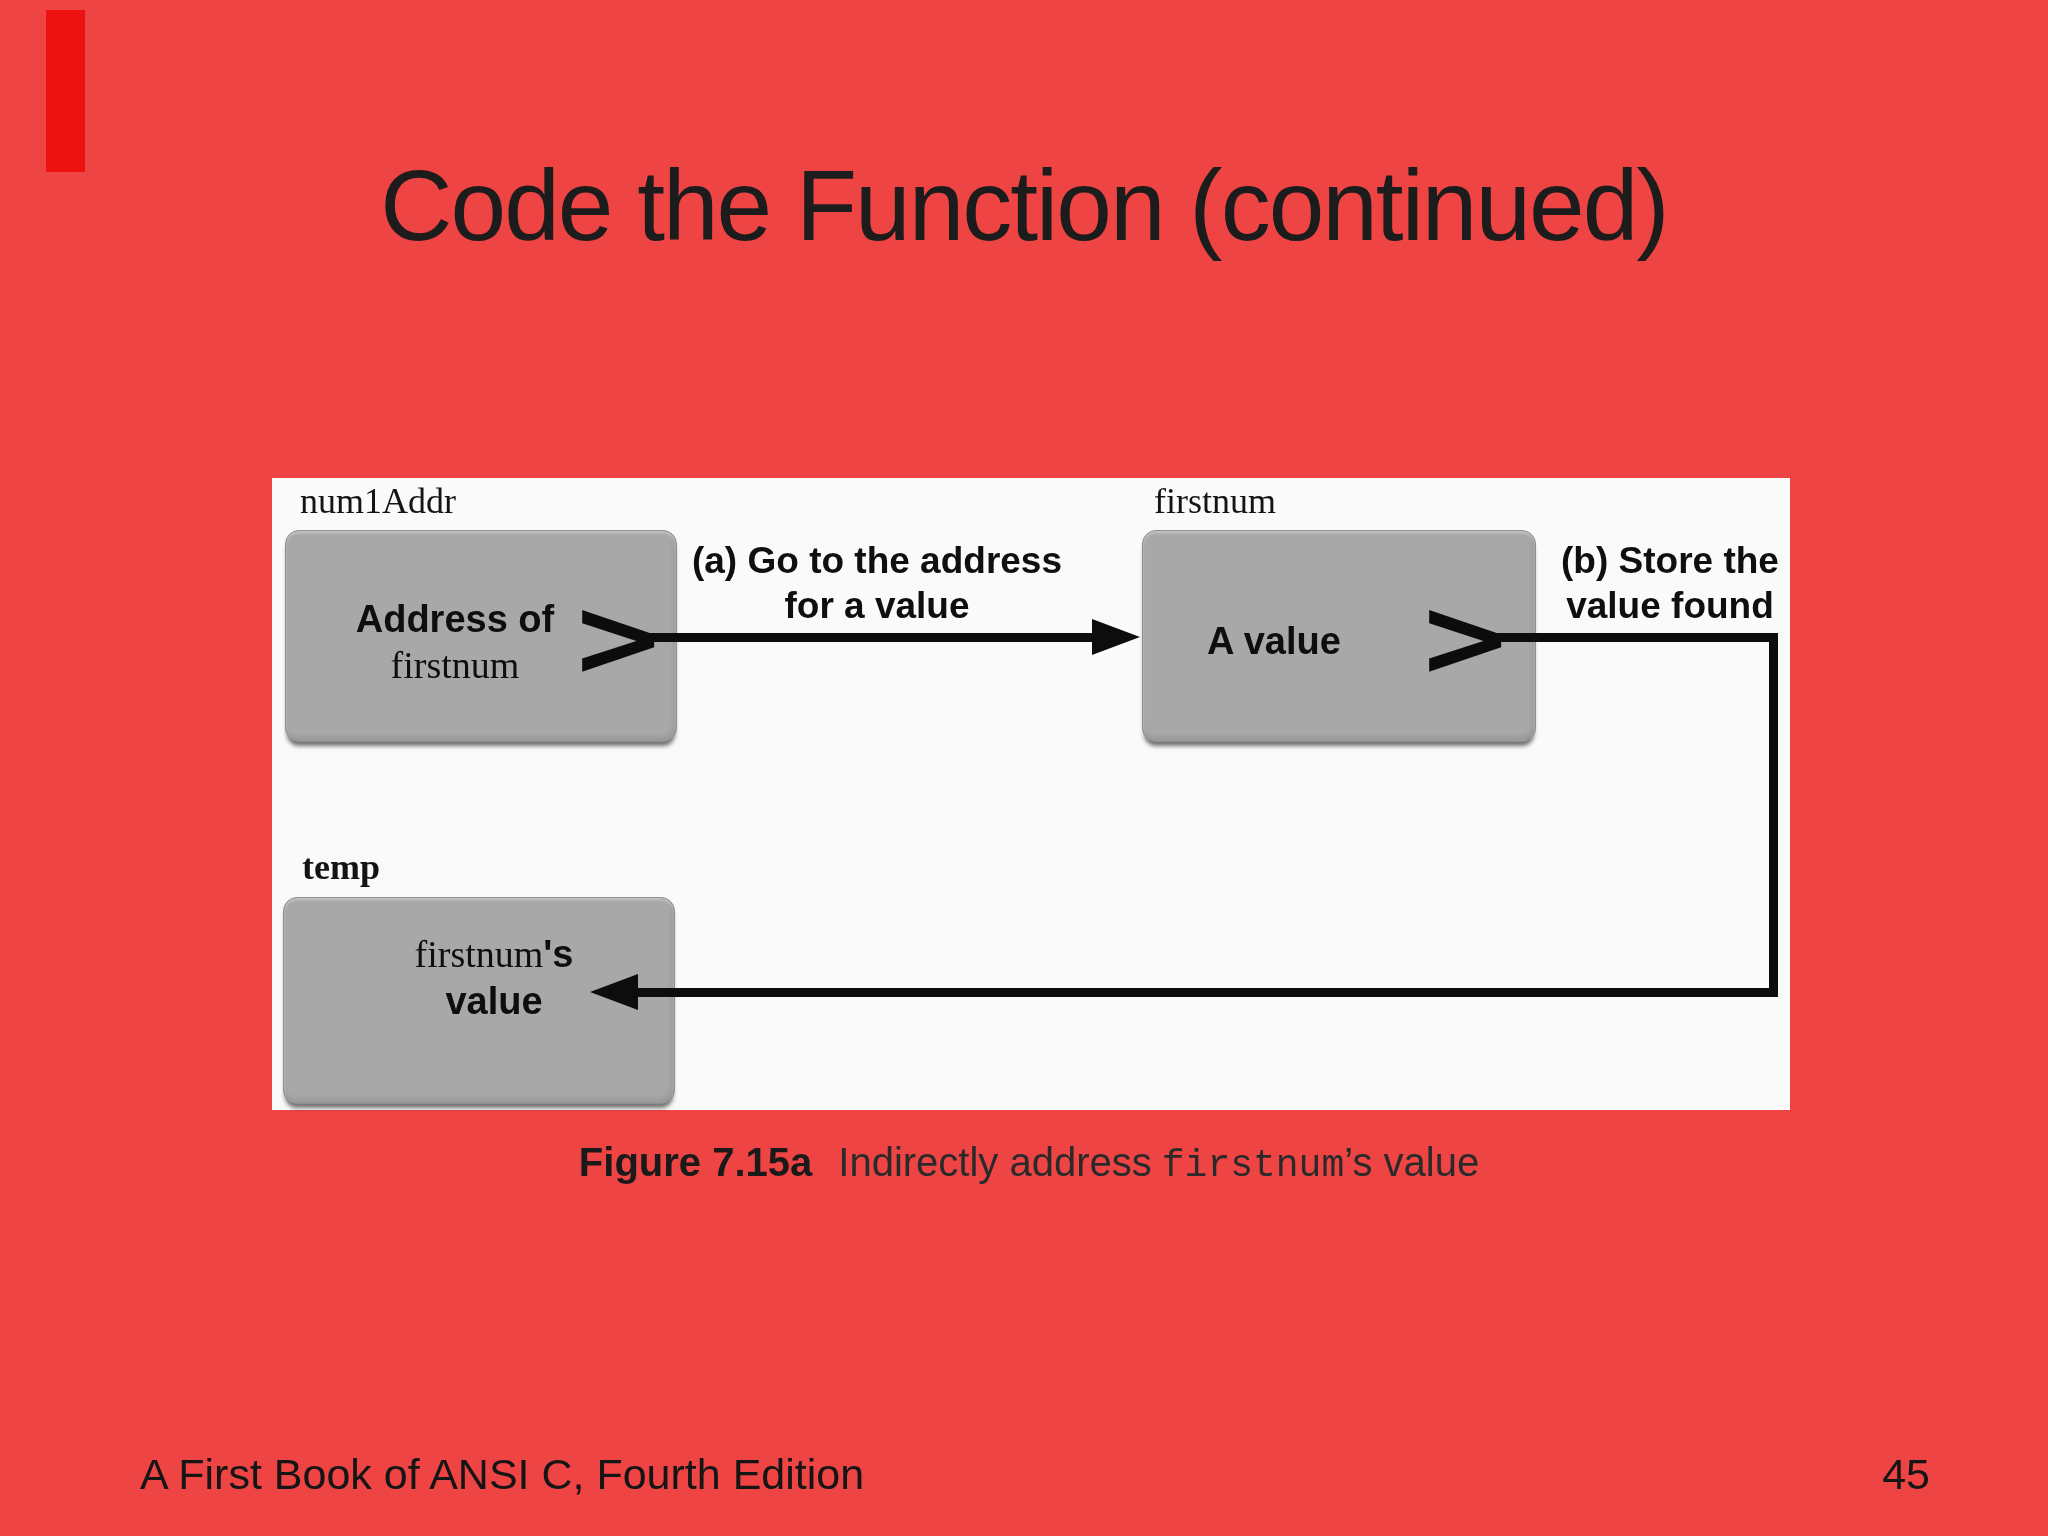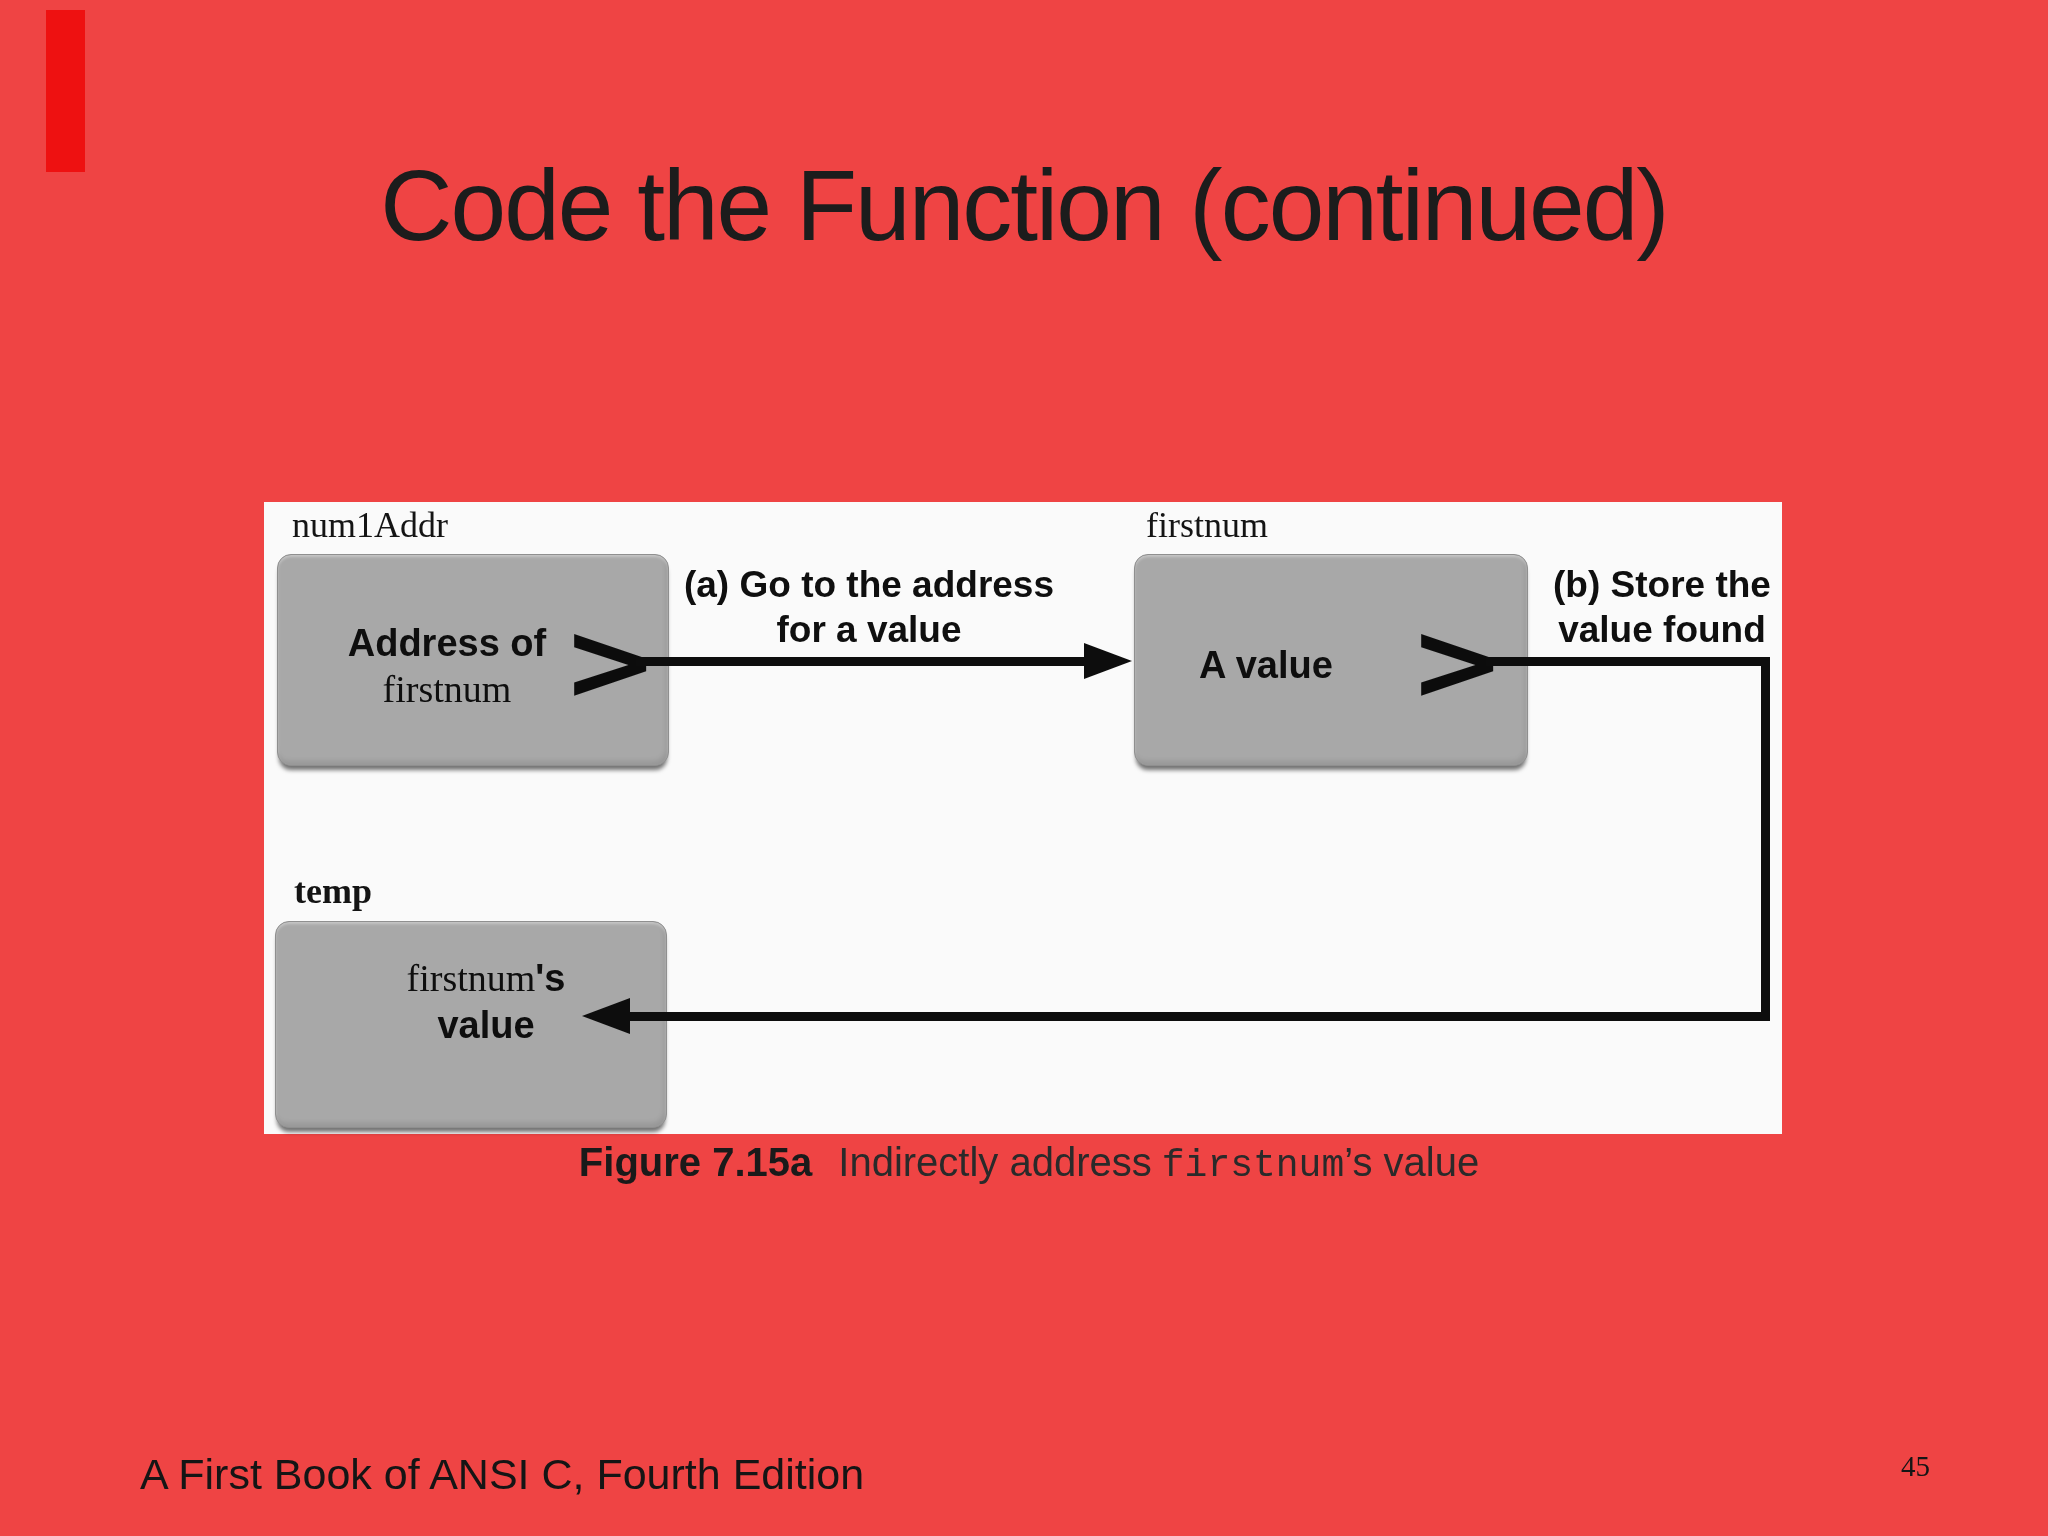--- a/index.html
+++ b/index.html
@@ -5,21 +5,21 @@
   html,body{margin:0;padding:0;background:#ffffff;}
   .slide{
     position:relative;width:2048px;height:1536px;background:#ef4444;overflow:hidden;
     font-family:"Liberation Sans",sans-serif;color:#1b1b1b;
   }
   .red-bar{position:absolute;left:46px;top:10px;width:39px;height:162px;background:#ee1111;}
   .title{
     position:absolute;top:148px;left:0;width:100%;text-align:center;
     font-size:100px;font-weight:400;letter-spacing:-2px;color:#1c1c1c;white-space:nowrap;
   }
-  .figure{position:absolute;left:264px;top:478px;width:1518px;height:632px;background:#fafafa;margin-top:24px;}
+  .figure{position:absolute;left:272px;top:478px;width:1518px;height:632px;background:#fafafa;}
   .nlabel{
     position:absolute;font-family:"Liberation Serif",serif;font-size:36px;color:#141414;
     white-space:nowrap;
   }
   .lab-num1addr{left:28px;top:2px;}
   .lab-firstnum{left:882px;top:2px;}
   .lab-temp{left:30px;top:368px;font-weight:bold;}
   .gbox{
     position:absolute;background:#a8a8a8;border:1px solid #8f8f8f;border-radius:14px;
     box-shadow:0 6px 4px -2px rgba(0,0,0,0.55), inset 0 2px 3px rgba(255,255,255,0.35), inset -2px -4px 5px rgba(0,0,0,0.10);
@@ -59,21 +59,21 @@
     position:absolute;left:318px;top:496px;width:0;height:0;z-index:5;
     border-right:48px solid #0d0d0d;border-top:18px solid transparent;border-bottom:18px solid transparent;
   }
   .caption{
     position:absolute;left:270px;top:1140px;width:1518px;text-align:center;
     font-size:40px;color:#2a2a2a;white-space:nowrap;
   }
   .cap-label{font-weight:700;color:#1a1a1a;margin-right:26px;}
   .cap-code{font-family:"Liberation Mono",monospace;font-size:38px;margin-left:10px;}
   .footer-left{position:absolute;left:140px;top:1450px;font-size:43px;color:#151515;}
-  .page-num{position:absolute;right:118px;top:1450px;font-size:29px;color:#151515;font-family:Liberation Serif, serif;}
+  .page-num{position:absolute;right:118px;top:1450px;font-size:43px;color:#151515;}
 </style>
 </head>
 <body>
 
 <div class="slide">
 
   <div class="red-bar"></div>
 
   <div class="title">Code the Function (continued)</div>
 

